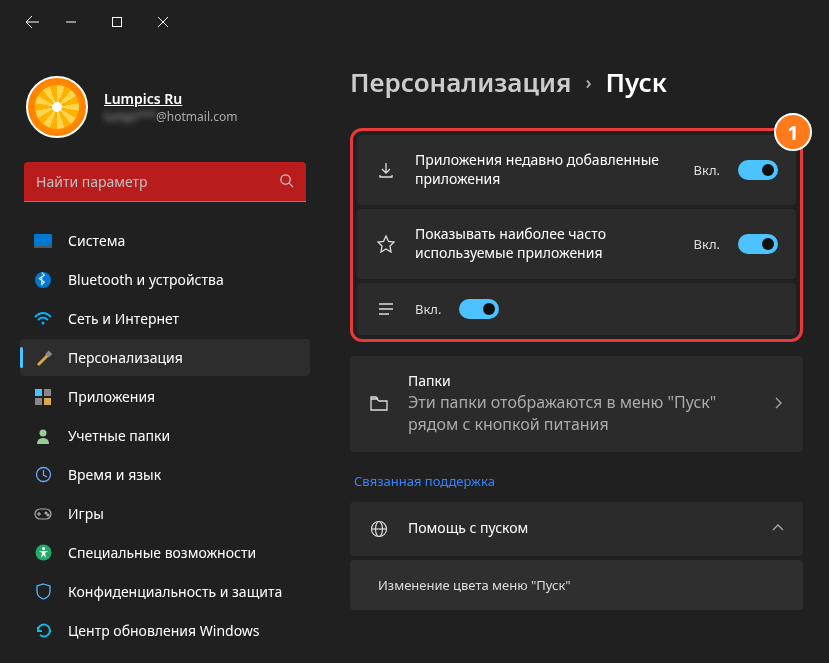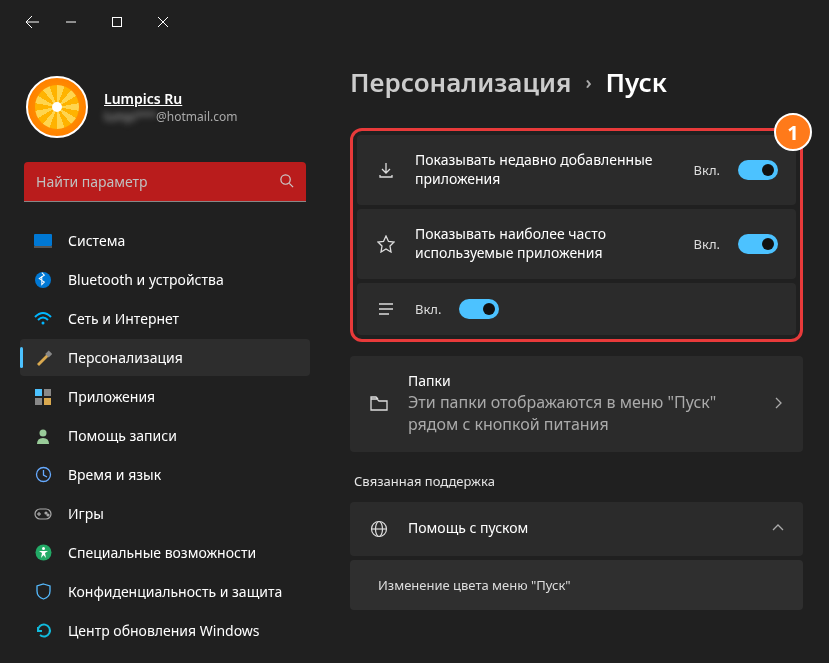--- a/index.html
+++ b/index.html
@@ -43,21 +43,21 @@
   .card { background: #2b2b2b; border-radius: 4px; padding: 16px 18px; display: flex; align-items: center; gap: 18px; margin-bottom: 4px; }
   .card:last-child { margin-bottom: 0; }
   .card .icon-slot { width: 22px; display: flex; justify-content: center; color: #ddd; flex-shrink: 0; }
   .card .label { flex: 1; font-size: 14px; line-height: 1.35; }
   .card .sublabel { font-size: 16px; color: #aaa; margin-top: 2px; line-height: 1.35;}
   .state-label { font-size: 13px; color: #ddd; }
   .toggle { width: 40px; height: 20px; background: #4cc2ff; border-radius: 10px; position: relative; flex-shrink: 0; }
   .toggle::after { content: ""; position: absolute; width: 12px; height: 12px; background: #111; border-radius: 50%; right: 4px; top: 4px; }
   .chev-right { color: #aaa; flex-shrink:0; }
 
-  .section-title { font-size: 13px; color: #e5e5e5; margin: 20px 0 12px 4px; }
+  .section-title { font-size: 13px; color: #3b82f6; margin: 20px 0 12px 4px; }
   .sub-item { background: #2f2f2f; padding: 16px 28px; font-size: 13px; color: #ddd; border-radius:4px; margin-top:4px;}
 
   ::-webkit-scrollbar { width: 4px; }
   ::-webkit-scrollbar-thumb { background: #555; border-radius: 2px; }
 </style>
 </head>
 <body>
 
 <div class="window">
 
@@ -156,21 +156,21 @@
             </span>
           <span>Приложения</span>
         </div>
         <div class="nav-item">
           <span class="nav-icon">
               <svg width="16" height="16" viewBox="0 0 16 16" fill="#9c9">
                 <circle cx="8" cy="5" r="3.5"></circle>
                 <path d="M2 16 Q2 10 8 10 Q14 10 14 16 Z"></path>
               </svg>
             </span>
-          <span>Помощь записи</span>
+          <span>Учетные папки</span>
         </div>
         <div class="nav-item">
           <span class="nav-icon">
               <svg width="17" height="17" viewBox="0 0 17 17" fill="none" stroke="#6af" stroke-width="1.3">
                 <circle cx="8.5" cy="8.5" r="7"></circle>
                 <path d="M8.5 4 V9 L12 11"></path>
               </svg>
             </span>
           <span>Время и язык</span>
         </div>
@@ -225,21 +225,21 @@
 
       <div class="settings-group">
         <div class="annot-badge">1</div>
 
         <div class="card">
           <span class="icon-slot">
               <svg width="18" height="18" viewBox="0 0 18 18" fill="none" stroke="currentColor" stroke-width="1.3">
                 <path d="M9 2 V11 M5 8 L9 12 L13 8 M3 14 V16 H15 V14"></path>
               </svg>
             </span>
-          <div class="label">Показывать недавно добавленные приложения</div>
+          <div class="label">Приложения недавно добавленные приложения</div>
           <span class="state-label">Вкл.</span>
           <div class="toggle"></div>
         </div>
 
         <div class="card">
           <span class="icon-slot">
               <svg width="18" height="18" viewBox="0 0 18 18" fill="none" stroke="currentColor" stroke-width="1.3">
                 <path d="M9 1 L11.5 6.5 L17 7 L13 11 L14 17 L9 14 L4 17 L5 11 L1 7 L6.5 6.5 Z"></path>
               </svg>
             </span>

